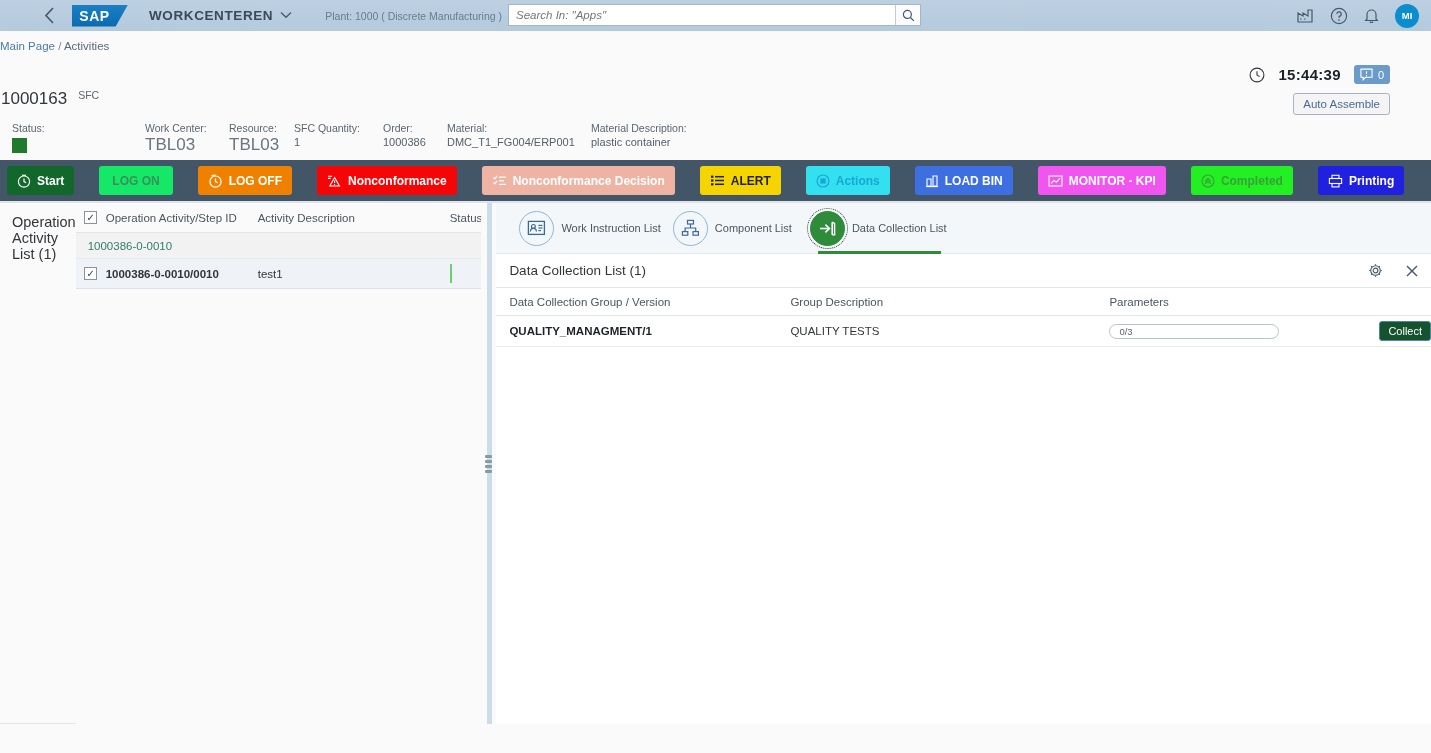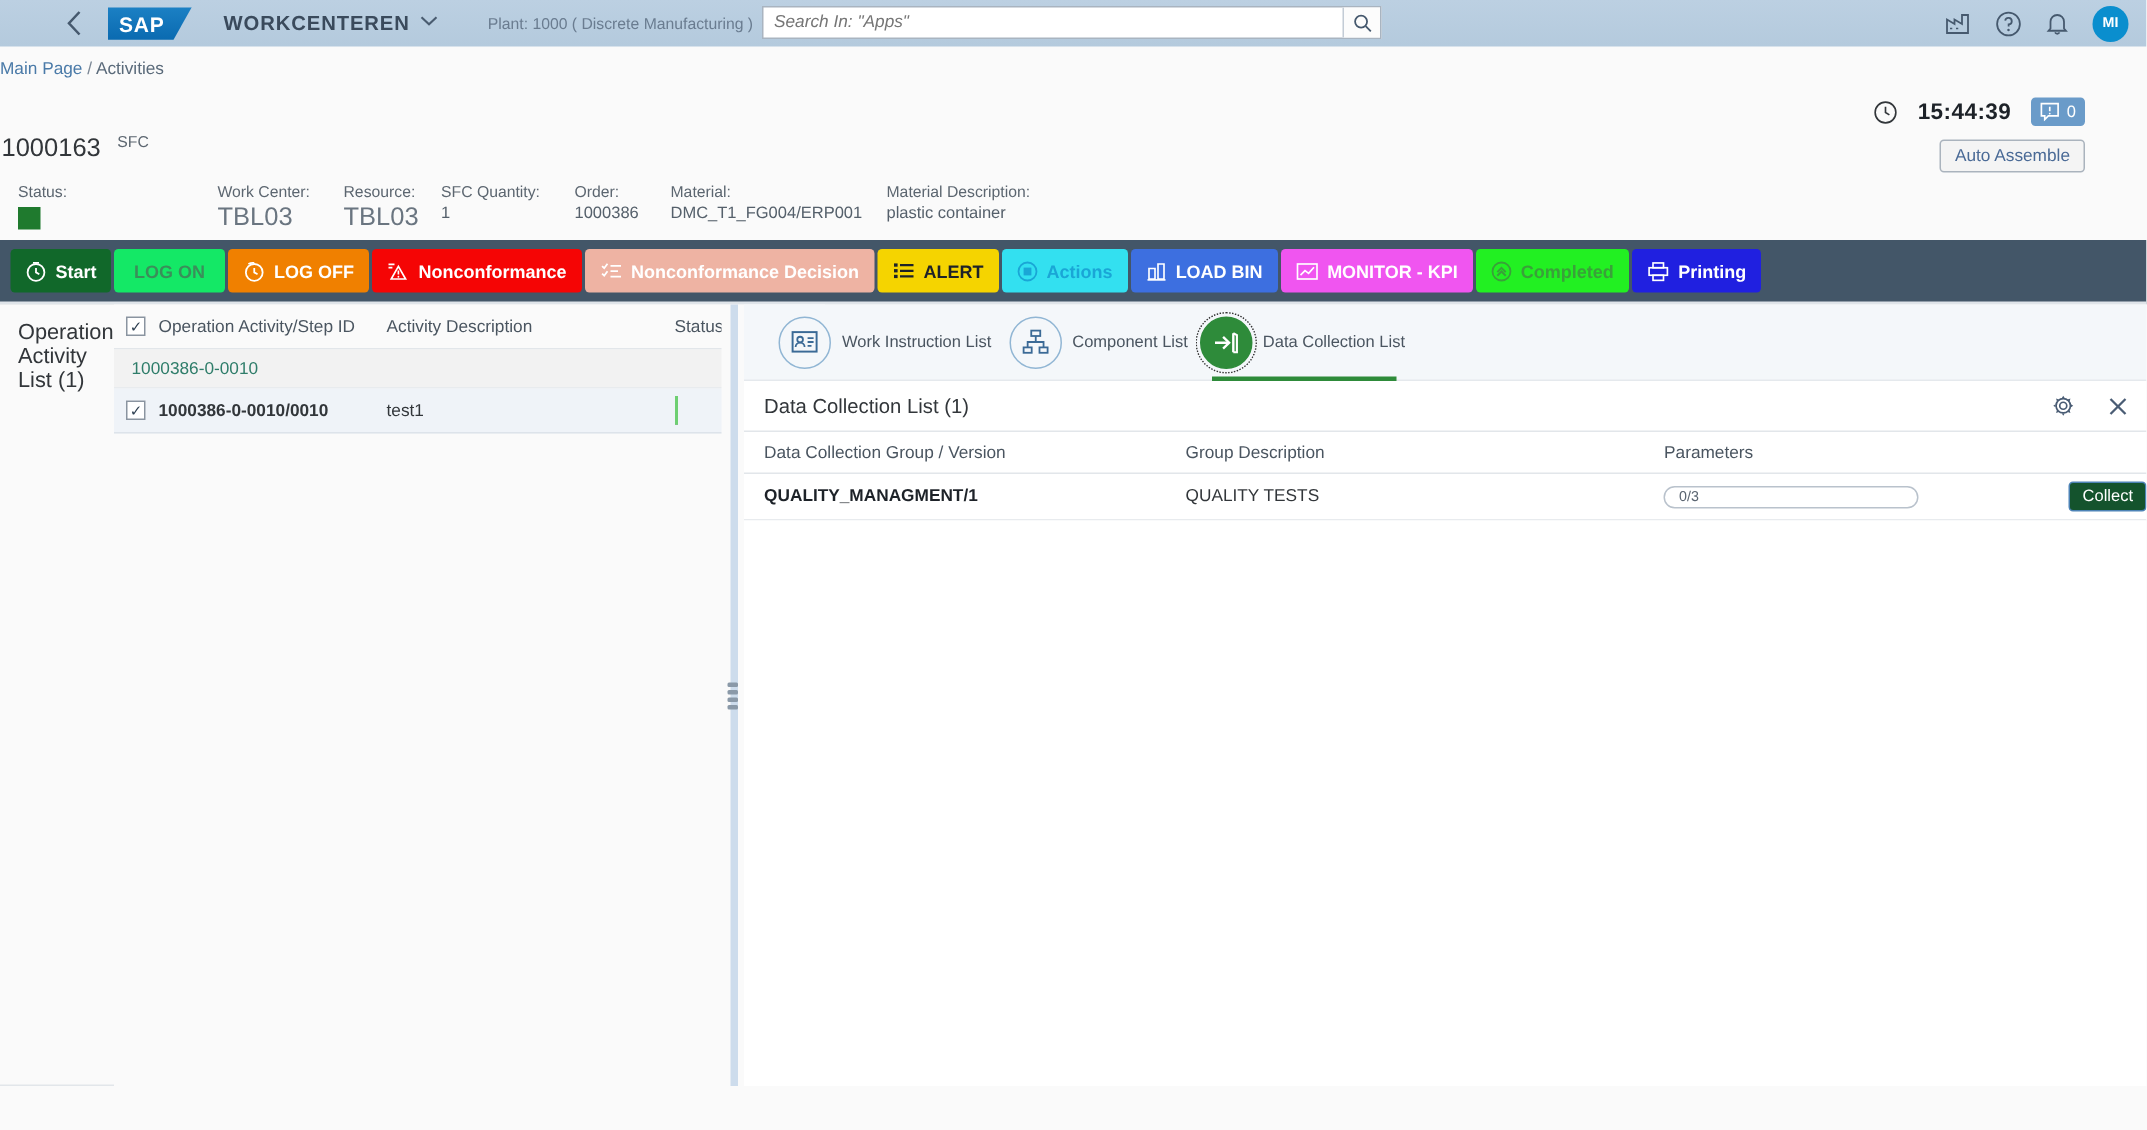--- a/index.html
+++ b/index.html
@@ -102,21 +102,21 @@
   .sfc-fields { display: flex; padding-left: 12px; margin-top: 6px; }
   .sfc-field { display: flex; flex-direction: column; }
   .sfc-field .fl { font-size: 10.5px; color: #5c6670; margin-bottom: 2px; }
   .sfc-field .fv { font-size: 11px; color: #55606b; }
   .sfc-field .fv.big { font-size: 17px; color: #6a7580; font-weight: 300; line-height: 1; }
   .status-sq { width: 15px; height: 15px; background: #1f7a2e; margin-top: 2px; }
 
   
   .toolbar {
     height: 43px; background: #435668;
-    display: flex; align-items: center; gap: 2px; padding: 0 7px;
+    display: flex; align-items: center; gap: 25px; padding: 0 7px;
     border-bottom: 2px solid #dfe4e9;
   }
   .tb-btn {
     height: 29px; border-radius: 3px; display: flex; align-items: center;
     gap: 6px; padding: 0 10px; cursor: pointer; font-size: 12px; font-weight: bold;
     white-space: nowrap;
   }
   .tb-btn .ic { display: flex; align-items: center; }
 
   
@@ -187,21 +187,21 @@
   .tab.active .tcircle {
     background: #2e8b3a; border: 1px solid #2e8b3a; color: #fff;
     outline: 1px dotted #333; outline-offset: 2px;
   }
   .tab .tlabel { font-size: 11px; color: #4a5560; margin-left: 7px; }
   .tab.active::after {
     content: ""; position: absolute; left: 8px; right: 8px; bottom: 0;
     height: 3px; background: #2e8b3a;
   }
   .tab.t-wi .tlabel { margin-right: 10px; }
-  .tab.t-cl .tlabel { margin-right: 6px; }
+  .tab.t-cl .tlabel { margin-right: 16px; }
 
   .dcl-card {
     background: #fff; margin: 0; flex: 1; display: flex; flex-direction: column;
   }
   .dcl-header {
     height: 34px; display: flex; align-items: center;
     border-bottom: 1px solid #e2e6ea; padding: 0 12px 0 13px;
   }
   .dcl-title { font-size: 13.5px; color: #32363a; flex: 1; }
   .dcl-icon { color: #4a5c74; cursor: pointer; margin-left: 22px; display:flex; align-items:center;}

